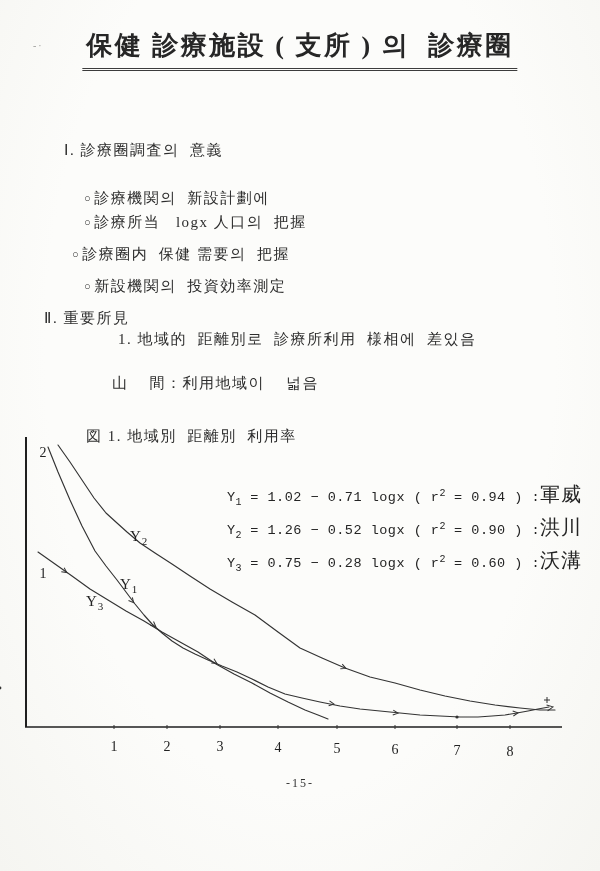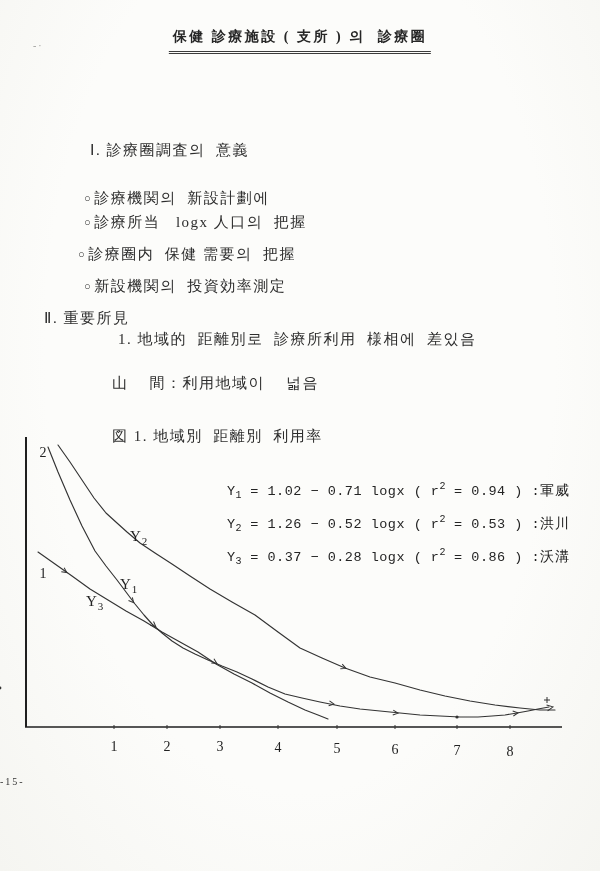--- a/index.html
+++ b/index.html
@@ -8,74 +8,74 @@
     background:#fafaf7;
     position:relative;
     overflow:hidden;
     font-family:"Liberation Serif",serif;
   }
   .page{position:absolute;inset:0;background:
     radial-gradient(ellipse at 50% 40%, #fcfcfa 60%, #f5f5f1 100%);}
   .edge-mark{position:absolute;left:33px;top:40px;font-size:10px;color:#9a9a97;letter-spacing:2px;}
   .title{
     position:absolute;left:50%;top:28px;transform:translateX(-50%);
-    margin:0;font-size:14px;font-weight:600;color:#262626;
+    margin:0;font-size:26px;font-weight:600;color:#262626;
     letter-spacing:2.5px;white-space:pre;
     border-bottom:3px double #3c3c3c;padding:0 4px 5px 4px;
   }
   .line{
     position:absolute;font-size:15px;color:#2d2d2d;
     letter-spacing:1.5px;white-space:pre;
   }
   .bullet-marker{font-size:11px;color:#2d2d2d;margin-right:2px;vertical-align:1px;}
   .equations{position:absolute;left:227px;top:481px;}
   .eq{
     height:33px;font-family:"Liberation Mono",monospace;
     font-size:13.5px;color:#242424;white-space:pre;letter-spacing:0.5px;
   }
   .eq sub{font-size:10px;letter-spacing:0;}
   .eq sup{font-size:10px;letter-spacing:0;}
-  .eq .region{font-family:"Liberation Serif",serif;font-size:14px;letter-spacing:1px;}
+  .eq .region{font-family:"Liberation Serif",serif;font-size:20px;letter-spacing:1px;}
   svg.chart{position:absolute;left:0;top:0;width:600px;height:871px;}
   .axis{stroke:#1f1f1f;fill:none;}
   .curve{stroke:#333;stroke-width:1.15;fill:none;stroke-linejoin:round;stroke-linecap:round;}
   .mk{stroke:#333;stroke-width:1;fill:none;}
   .tick{stroke:#333;stroke-width:1;}
   .ticklabel{font-family:"Liberation Serif",serif;font-size:14px;fill:#222;}
   .curvelabel{font-family:"Liberation Serif",serif;font-size:15px;fill:#222;letter-spacing:1px;}
   .pageno{
-    position:absolute;left:0;right:0;top:776px;text-align:left;
-    font-size:10px;color:#333;letter-spacing:2px;
+    position:absolute;left:0;right:0;top:776px;text-align:center;
+    font-size:12px;color:#333;letter-spacing:2px;
   }
 </style>
 </head>
 <body>
 
 <div class="page">
 
   <div class="edge-mark">-·</div>
 
   <h1 class="title">保健 診療施設 ( 支所 ) 의  診療圈</h1>
 
-  <div class="line" style="left:64px;top:141px;margin-left:26px;">Ⅰ. 診療圈調査의  意義</div>
+  <div class="line" style="left:64px;top:141px;">Ⅰ. 診療圈調査의  意義</div>
 
   <div class="line" style="left:84px;top:181px;margin-top:8px;"><span class="bullet-marker">○</span><span>診療機関의  新設計劃에</span></div>
   <div class="line" style="left:84px;top:213px;"><span class="bullet-marker">○</span><span>診療所当   logx 人口의  把握</span></div>
-  <div class="line" style="left:78px;top:245px;"><span class="bullet-marker">○</span><span>診療圈内  保健 需要의  把握</span></div>
+  <div class="line" style="left:72px;top:245px;"><span class="bullet-marker">○</span><span>診療圈内  保健 需要의  把握</span></div>
   <div class="line" style="left:84px;top:277px;font-family:Liberation Serif, serif;"><span class="bullet-marker">○</span><span>新設機関의  投資効率測定</span></div>
 
   <div class="line" style="left:44px;top:309px;">Ⅱ. 重要所見</div>
   <div class="line" style="left:74px;top:330px;margin-left:44px;">1. 地域的  距離別로  診療所利用  様相에  差있음</div>
   <div class="line" style="left:112px;top:374px;font-family:Liberation Mono, monospace;">山  間：利用地域이  넓음</div>
-  <div class="line" style="left:112px;top:427px;">図 1. 地域別  距離別  利用率</div>
+  <div class="line" style="left:86px;top:427px;">図 1. 地域別  距離別  利用率</div>
 
   <div class="equations">
     <div class="eq"><span>Y</span><sub>1</sub><span> = 1.02 − 0.71 logx ( r</span><sup>2</sup><span> = 0.94 ) :</span><span class="region">軍威</span></div>
-    <div class="eq"><span>Y</span><sub>2</sub><span> = 1.26 − 0.52 logx ( r</span><sup>2</sup><span> = 0.53 ) :</span><span class="region">洪川</span></div>
-    <div class="eq"><span>Y</span><sub>3</sub><span> = 0.37 − 0.28 logx ( r</span><sup>2</sup><span> = 0.86 ) :</span><span class="region">沃溝</span></div>
+    <div class="eq"><span>Y</span><sub>2</sub><span> = 1.26 − 0.52 logx ( r</span><sup>2</sup><span> = 0.90 ) :</span><span class="region">洪川</span></div>
+    <div class="eq"><span>Y</span><sub>3</sub><span> = 0.75 − 0.28 logx ( r</span><sup>2</sup><span> = 0.60 ) :</span><span class="region">沃溝</span></div>
   </div>
 
   <svg class="chart" viewBox="0 0 600 871" aria-hidden="true">
     <g>
       <line class="axis" x1="26" y1="437" x2="26" y2="727" stroke-width="2"></line>
       <line class="axis" x1="25" y1="727" x2="562" y2="727" stroke-width="1.4"></line>
       <g>
         <line class="tick" x1="114" y1="725" x2="114" y2="729"></line>
         <line class="tick" x1="167" y1="725" x2="167" y2="729"></line>
         <line class="tick" x1="220" y1="725" x2="220" y2="729"></line>

